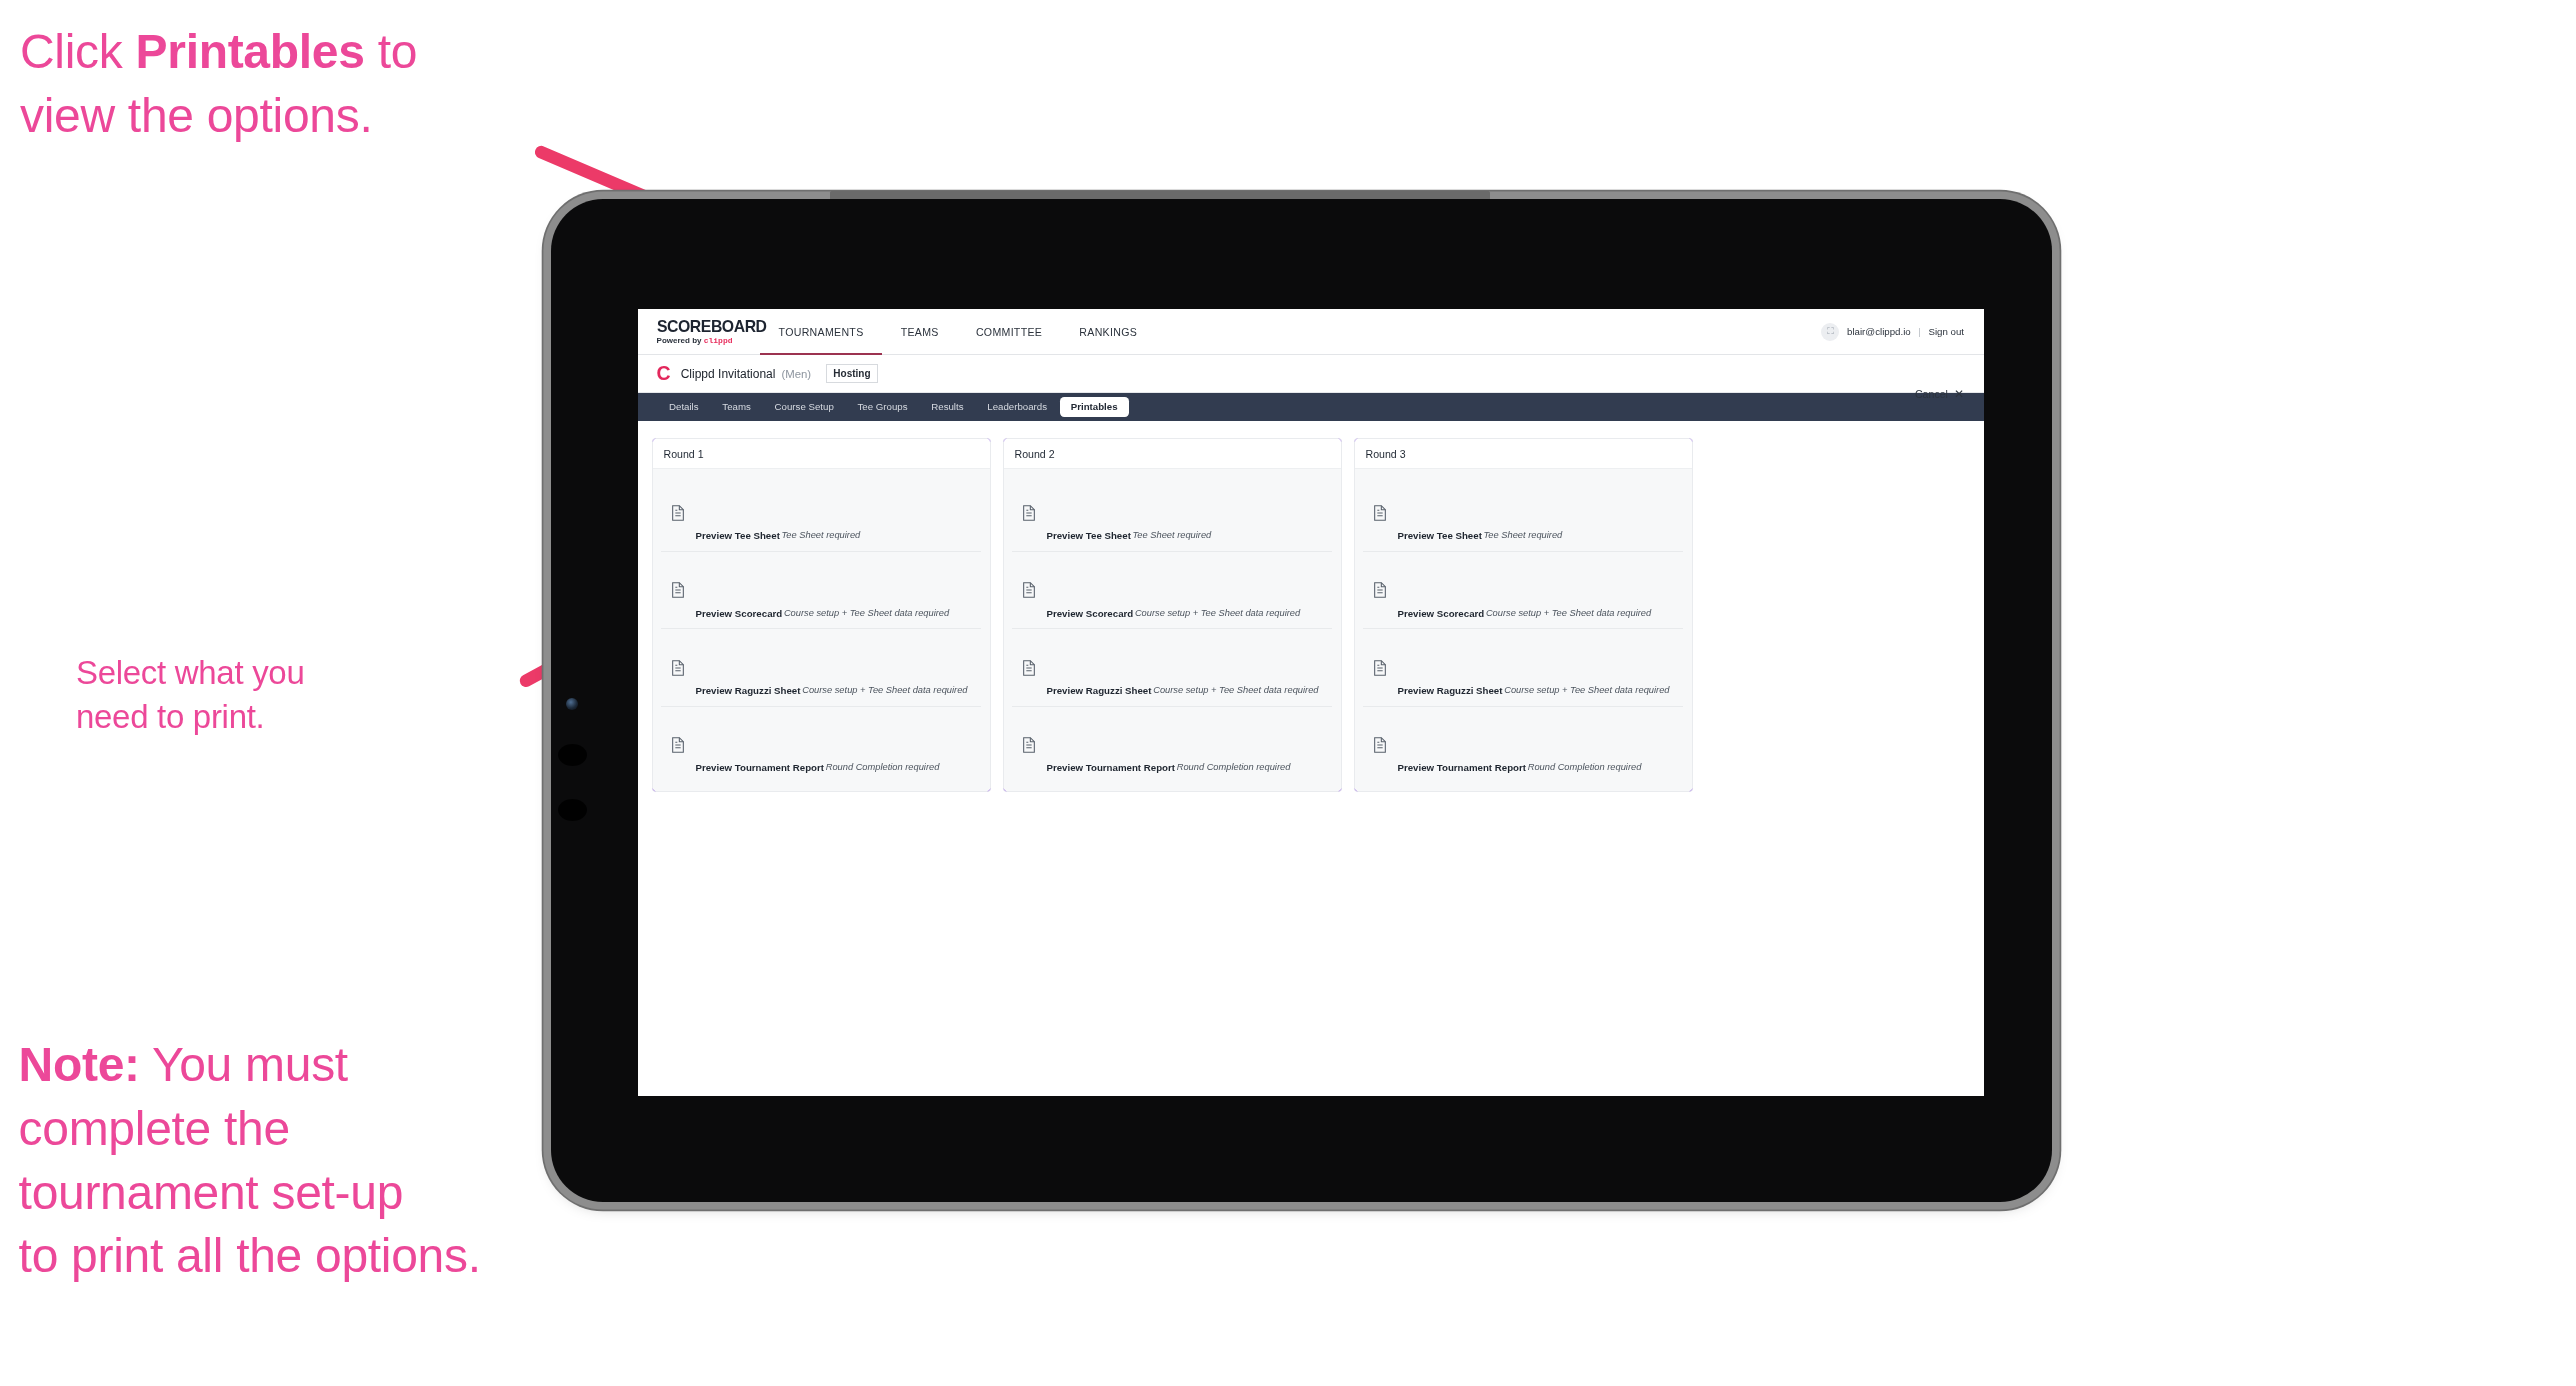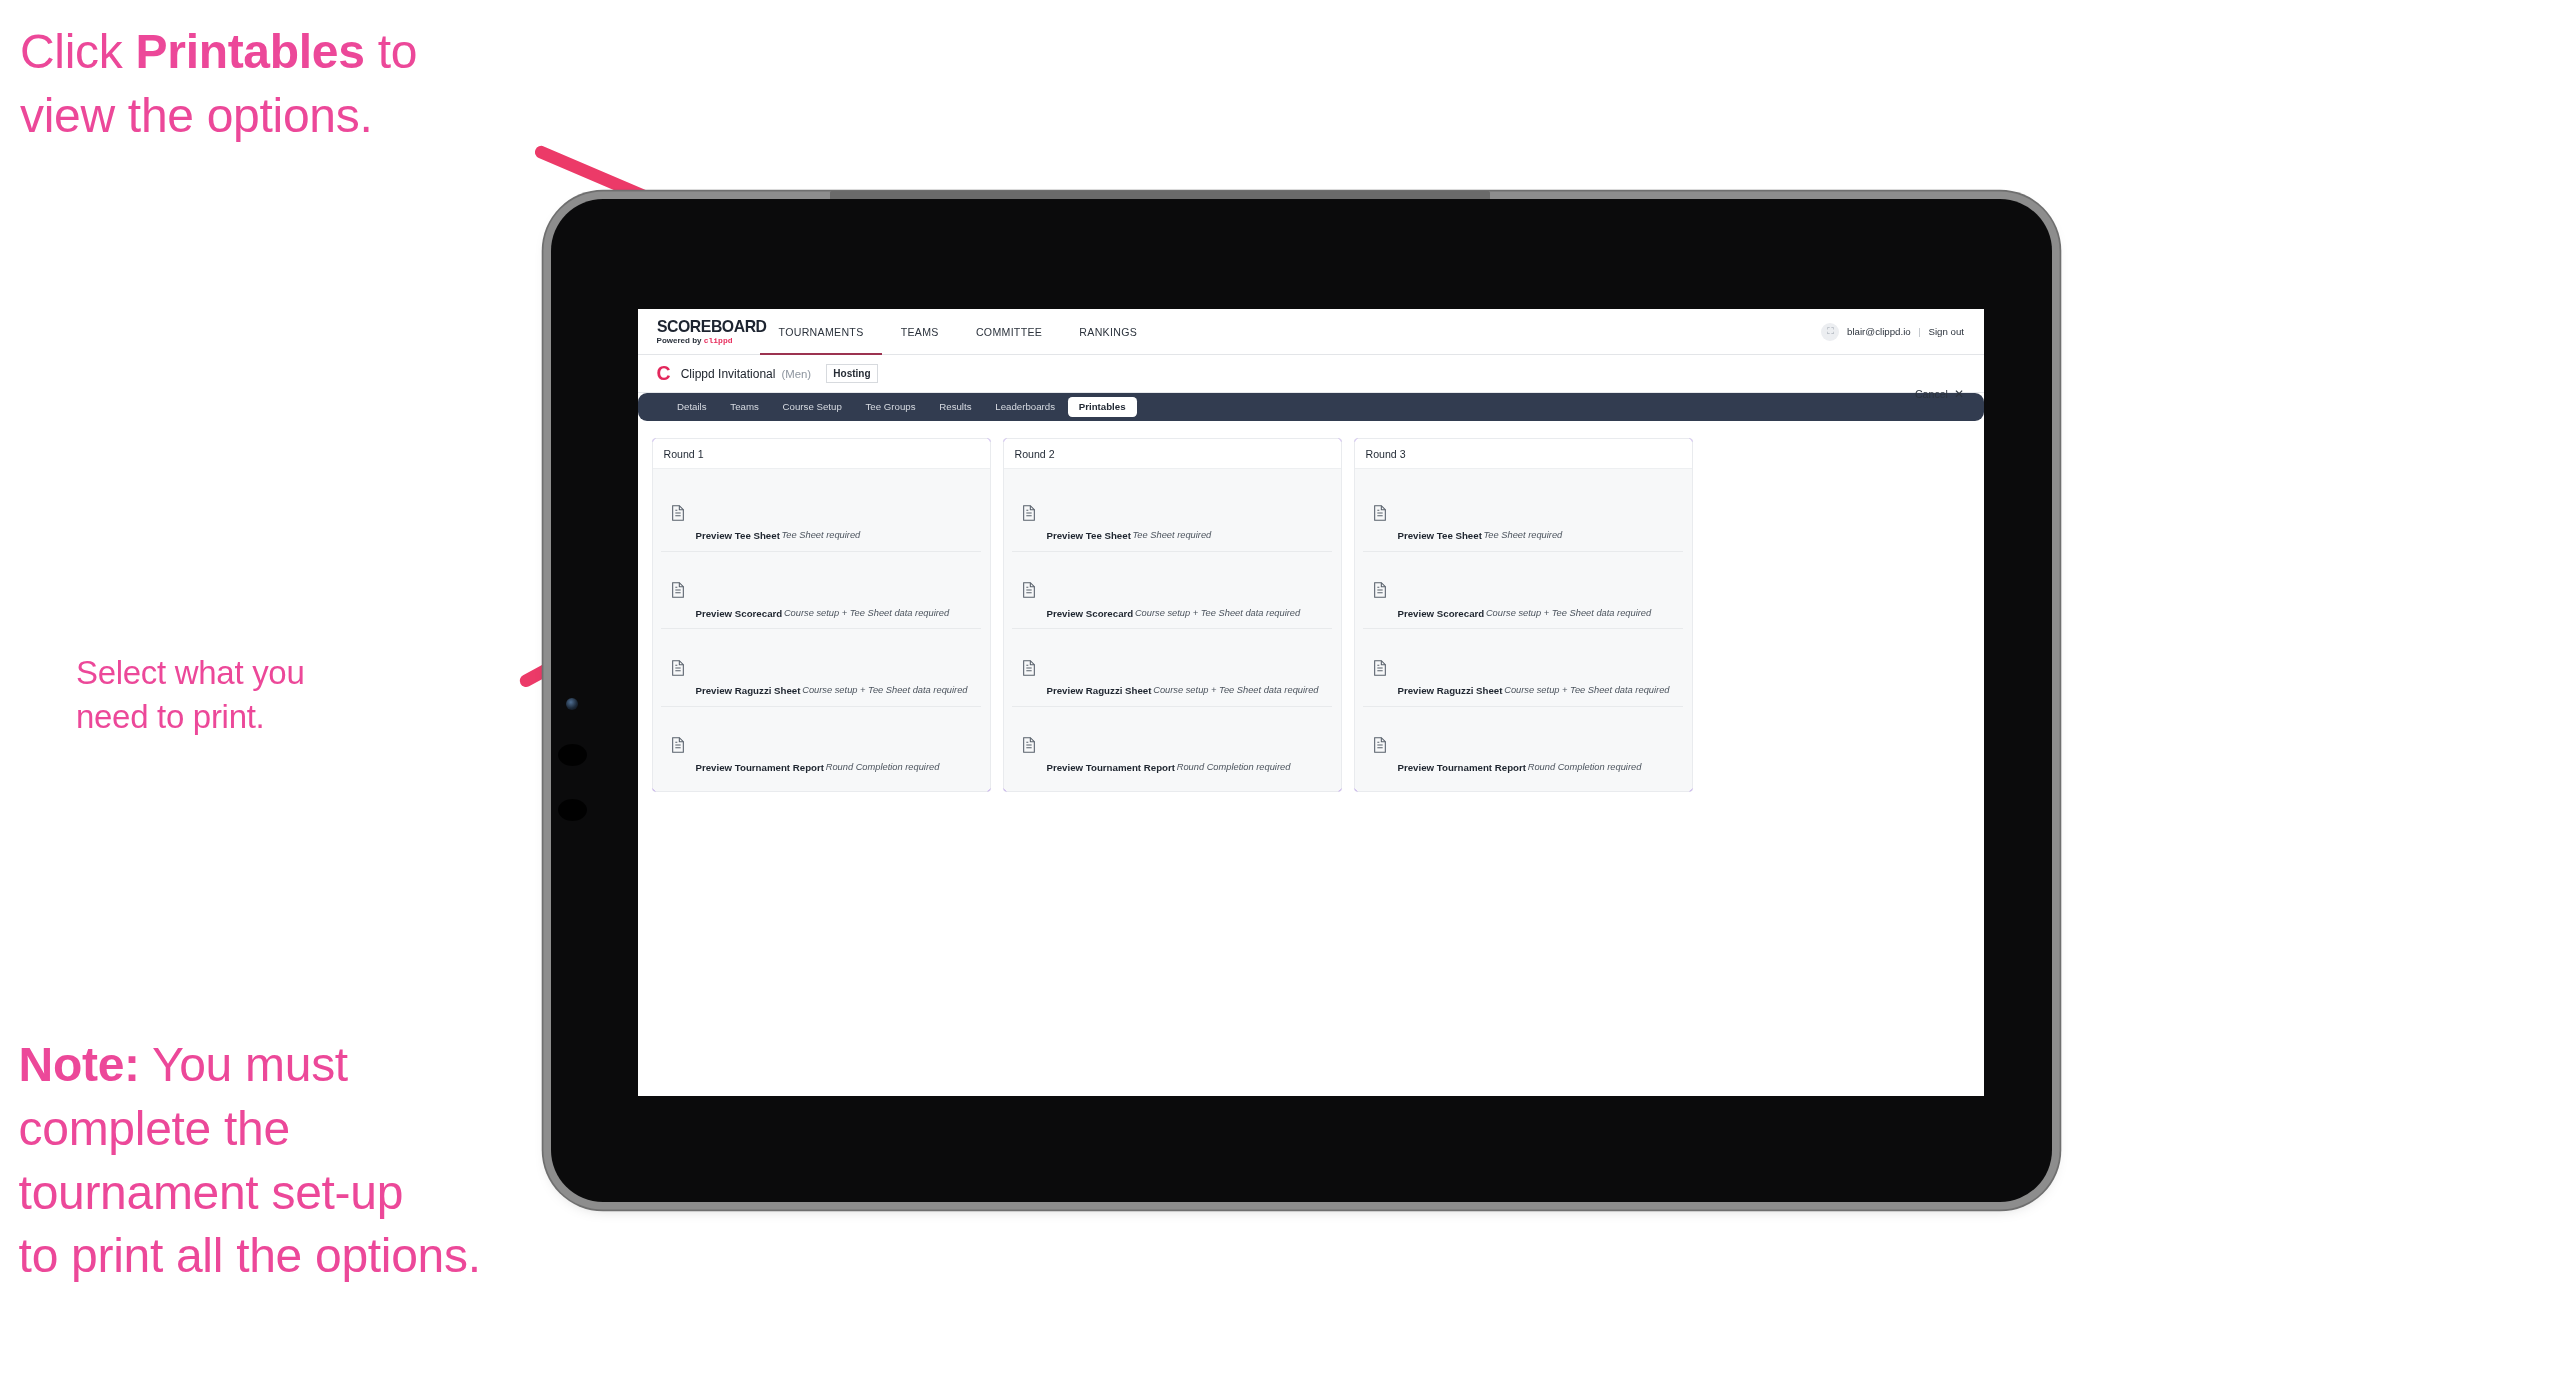--- a/index.html
+++ b/index.html
@@ -253,23 +253,22 @@
     margin-top: 40px;
   }
   #cancel-x { font-size: 12px; line-height: 1; }
 
   
   #tab-strip {
     height: 28px;
     background: #323c50;
     display: flex;
     align-items: center;
-    padding-left: 28px;
+    padding-left: 20px;
     gap: 1.7px;
-    border-radius: 9px;
   }
   .tab {
     font-size: 9.7px;
     color: #d6dae1;
     padding: 5px 11px;
     border-radius: 4.2px;
     cursor: pointer;
     line-height: 1;
   }
   .tab.active {

